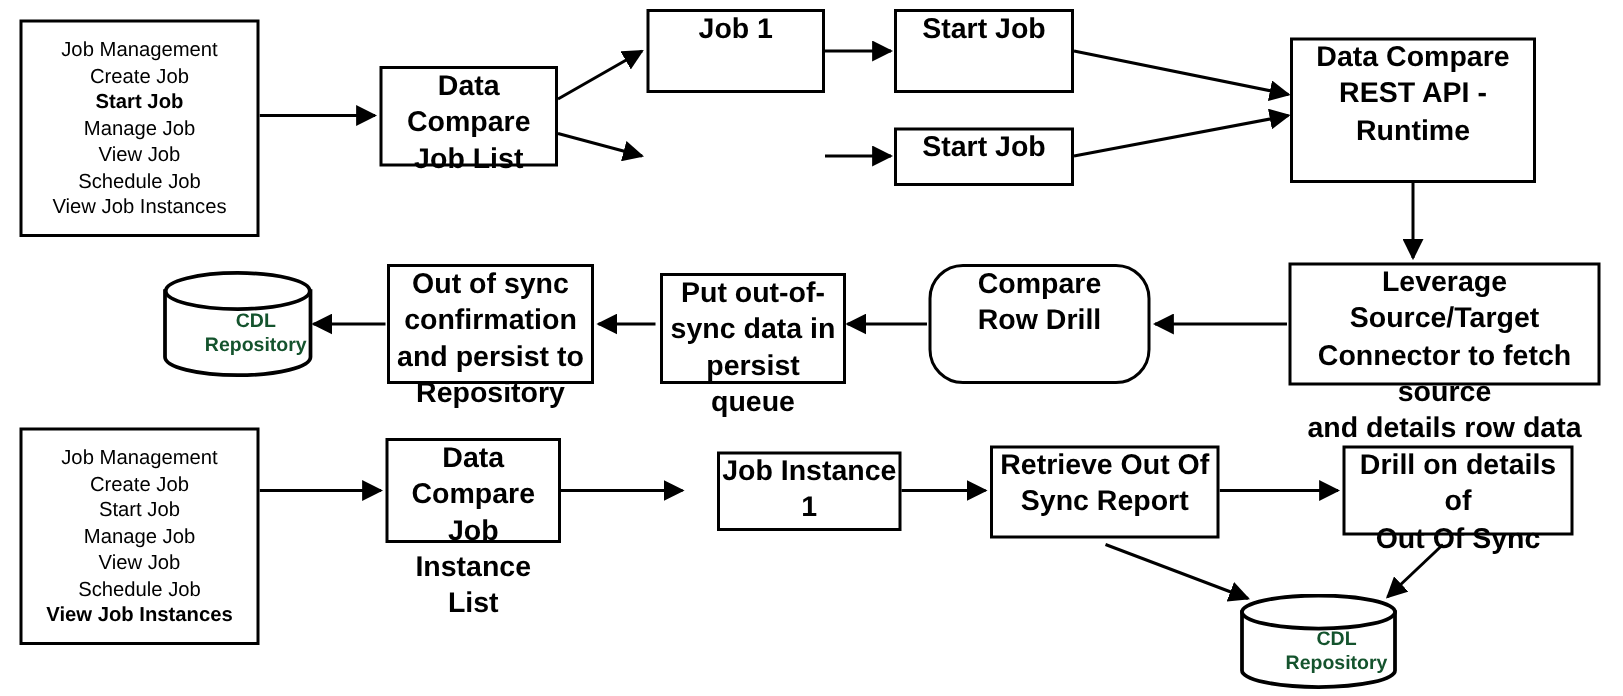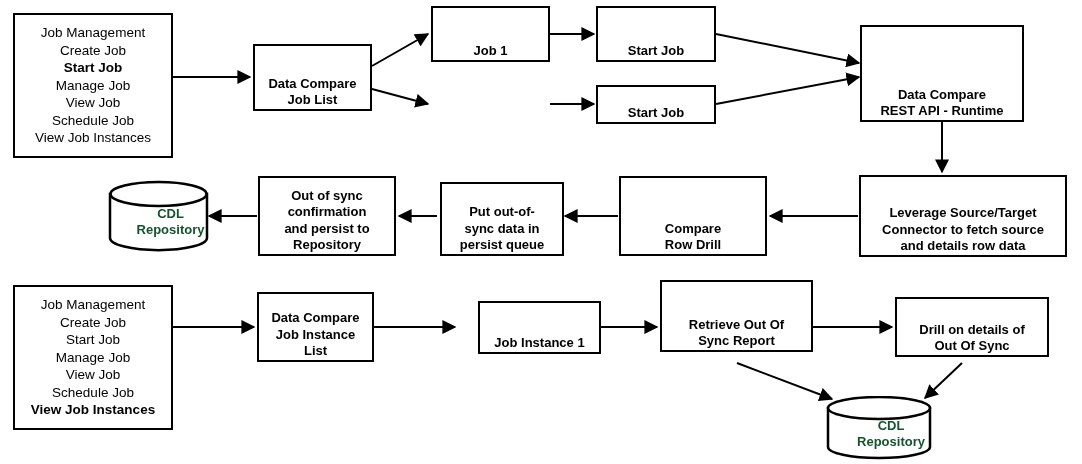--- a/index.html
+++ b/index.html
@@ -23,24 +23,24 @@
     pointer-events: none;
   }
   .node {
     position: absolute;
     box-sizing: border-box;
     border: 2px solid #000000;
     background: #ffffff;
     display: flex;
     flex-direction: column;
     align-items: center;
-    justify-content: flex-end;
+    justify-content: flex-start;
     text-align: center;
     color: #000000;
-    font-size: 13px;
+    font-size: 19px;
     line-height: 1.28;
   }
   .node.bold { font-weight: bold; }
   .menu {
     align-items: center;
     justify-content: center;
     font-weight: normal;
     font-size: 13.5px;
     line-height: 1.30;
   }
@@ -147,21 +147,21 @@
     <span>and persist to</span>
     <span>Repository</span>
   </div>
 
   <div class="node bold" style="left:440px; top:182px; width:124px; height:74px;">
     <span>Put out-of-</span>
     <span>sync data in</span>
     <span>persist queue</span>
   </div>
 
-  <div class="node bold" style="left:619px; top:176px; width:148px; height:80px;">
+  <div class="node bold" style="left:619px; top:176px; width:148px; height:80px;border-radius:23px;">
     <span>Compare</span>
     <span>Row Drill</span>
   </div>
 
   <div class="node bold" style="left:859px; top:175px; width:208px; height:82px;">
     <span>Leverage Source/Target</span>
     <span>Connector to fetch source</span>
     <span>and details row data</span>
   </div>
 
@@ -178,21 +178,21 @@
   <div class="node bold" style="left:257px; top:292px; width:117px; height:70px;">
     <span>Data Compare</span>
     <span>Job Instance</span>
     <span>List</span>
   </div>
 
   <div class="node bold" style="left:458px; top:301px; width:123px; height:53px;margin-left:20px;">
     <span>Job Instance 1</span>
   </div>
 
-  <div class="node bold" style="left:660px; top:280px; width:153px; height:72px;">
+  <div class="node bold" style="left:660px; top:297px; width:153px; height:62px;">
     <span>Retrieve Out Of</span>
     <span>Sync Report</span>
   </div>
 
   <div class="node bold" style="left:895px; top:297px; width:154px; height:60px;">
     <span>Drill on details of</span>
     <span>Out Of Sync</span>
   </div>
 
   <div class="cyl" style="left:826px; top:396px; width:106px; height:64px;">

